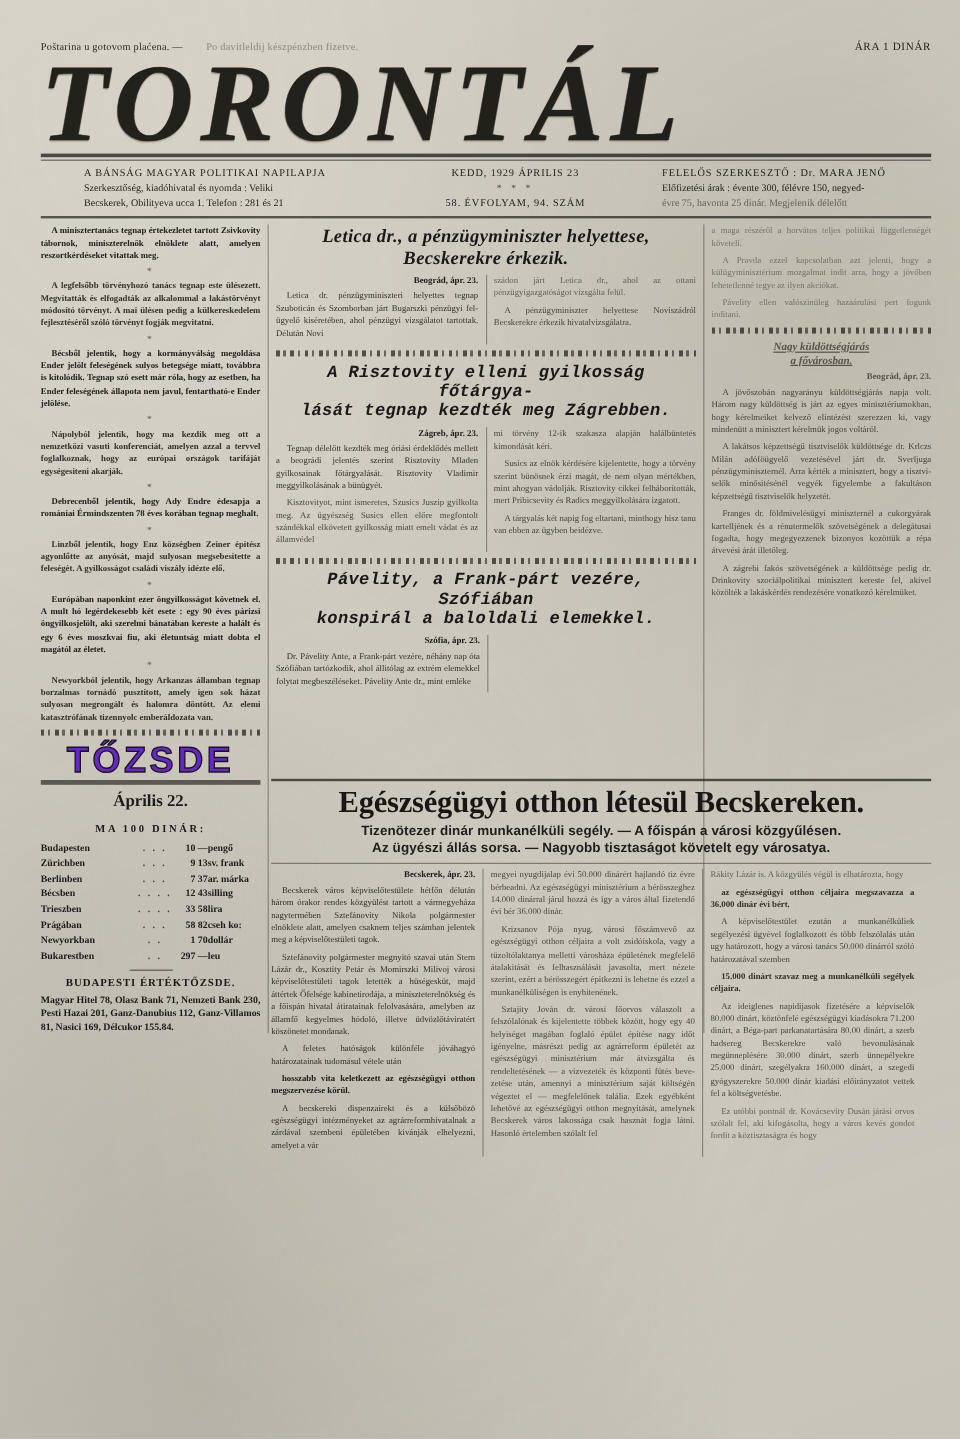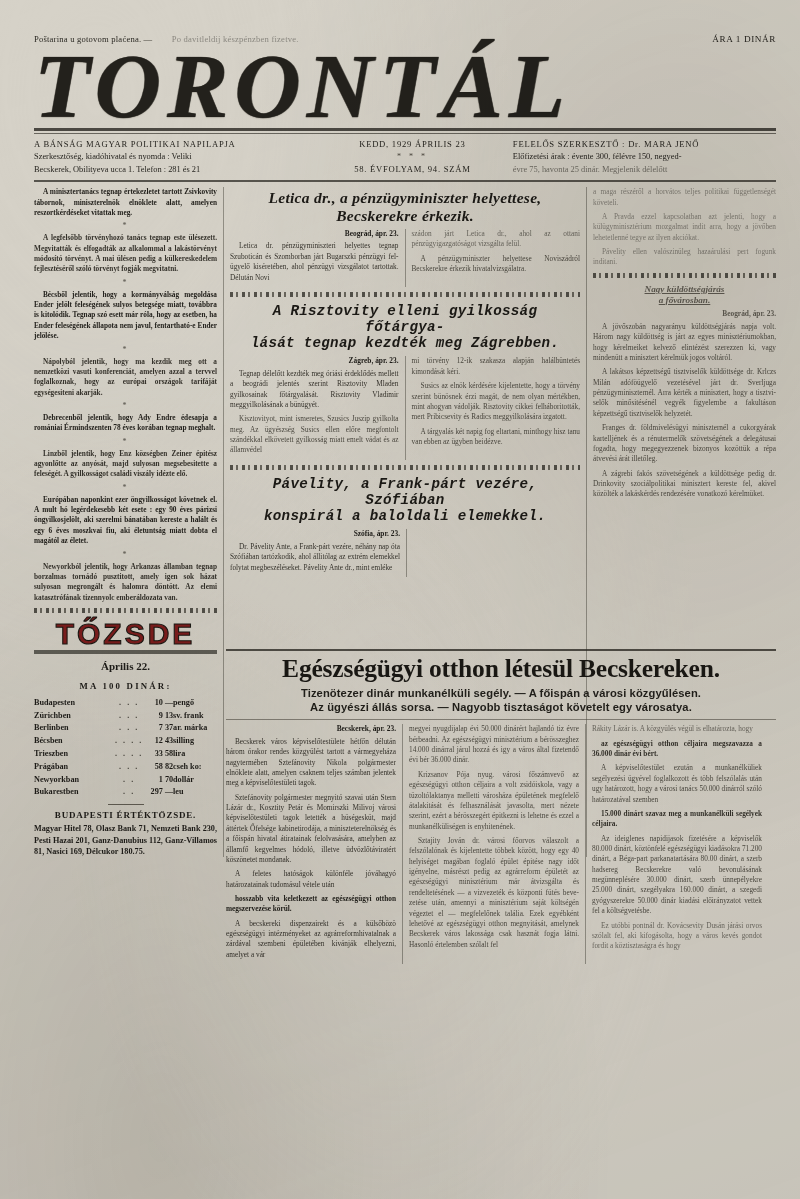--- a/index.html
+++ b/index.html
@@ -88,21 +88,21 @@
     opacity: .7;
   }
 
   .mast-info {
     display: flex;
     margin-top: 4px;
     font-size: 8.4px;
     line-height: 1.5;
     color: #26241f;
   }
-  .mi-col { box-sizing: border-box; }
+  .mi-col { box-sizing: border-box; margin-left: 36px; }
   .mi-left  { width: 38%; padding-right: 6px; }
   .mi-mid   { width: 26%; text-align: center; }
   .mi-right { width: 36%; text-align: left; padding-left: 4px; }
   .mi-caps {
     letter-spacing: .75px;
     font-size: 8.6px;
     white-space: nowrap;
   }
   .mi-stars { letter-spacing: 3px; font-size: 8px; color: #4a463d; }
   .mi-faint { color: #6f6c64; }
@@ -211,36 +211,36 @@
   }
 
   
   .tozsde-block { margin-top: 4px; }
   .tozsde-word {
     font-family: "Liberation Sans", sans-serif;
     font-weight: bold;
     font-size: 30px;
     letter-spacing: 3px;
     text-align: center;
-    color: #7f1d1d;
+    color: #6d28d9;
     line-height: 1;
     -webkit-text-stroke: 1.1px #1a1813;
     margin: 2px 0 1px 0;
   }
   .tozsde-rule {
     height: 4px;
     background: linear-gradient(90deg,#6a6counter,#2f2d27);
     background: #2f2d27;
     opacity: .7;
     margin: 0 0 5px 0;
   }
   .tozsde-date {
     text-align: center;
     font-weight: bold;
-    font-size: 11px;
+    font-size: 14px;
     margin-bottom: 5px;
   }
   .tozsde-cap {
     text-align: center;
     font-weight: bold;
     font-size: 8.8px;
     letter-spacing: 2.2px;
     margin-bottom: 4px;
   }
   table.fx {
@@ -395,21 +395,21 @@
                 <tr>
                   <td class="fx-city">Bukarestben</td>
                   <td class="fx-dots">. .</td>
                   <td class="fx-val">297 —</td>
                   <td class="fx-cur">leu</td>
                 </tr>
               </tbody>
             </table>
             <div class="mini-rule"></div>
             <div class="bet-title">BUDAPESTI ÉRTÉKTŐZSDE.</div>
-            <div class="bet-body">Magyar Hitel 78, Olasz Bank 71, Nemzeti Bank 230, Pesti Hazai 201, Ganz-Danubius 112, Ganz-Villamos 81, Nasici 169, Délcukor 180.75.</div>
+            <div class="bet-body">Magyar Hitel 78, Olasz Bank 71, Nemzeti Bank 230, Pesti Hazai 201, Ganz-Danubius 112, Ganz-Villamos 81, Nasici 169, Délcukor 155.84.</div>
           </div>
         </div>
 
         <div class="vrule"></div>
 
         <div style="width:350px">
 
           <div>
             <div class="hl-italic hl-lead">
               <div>Letica dr., a pénzügyminiszter helyettese,</div>

